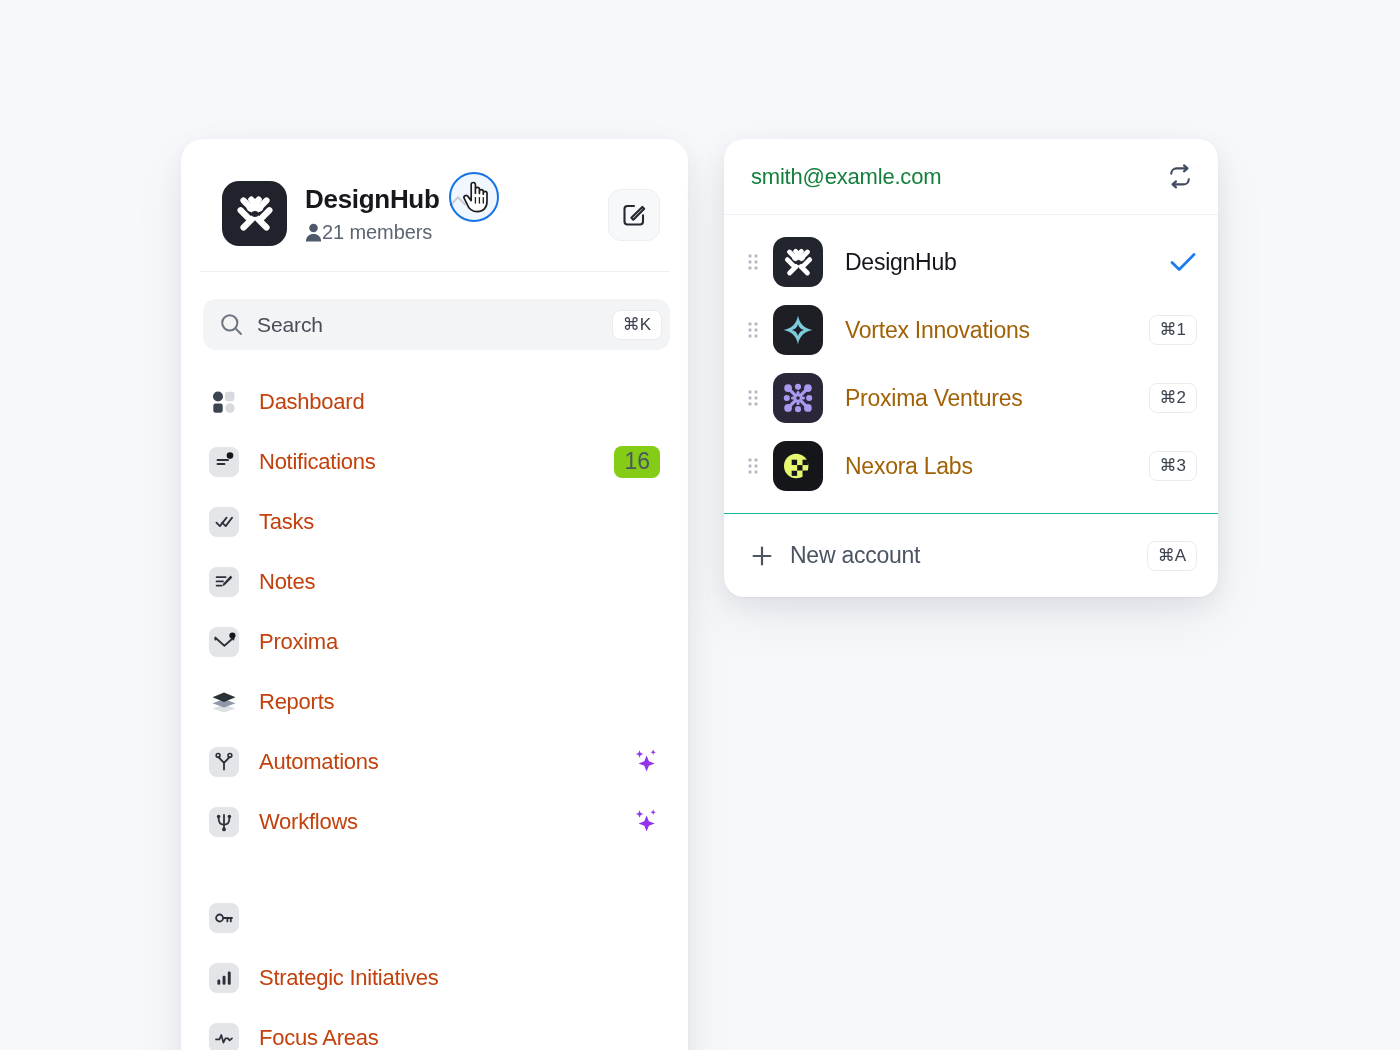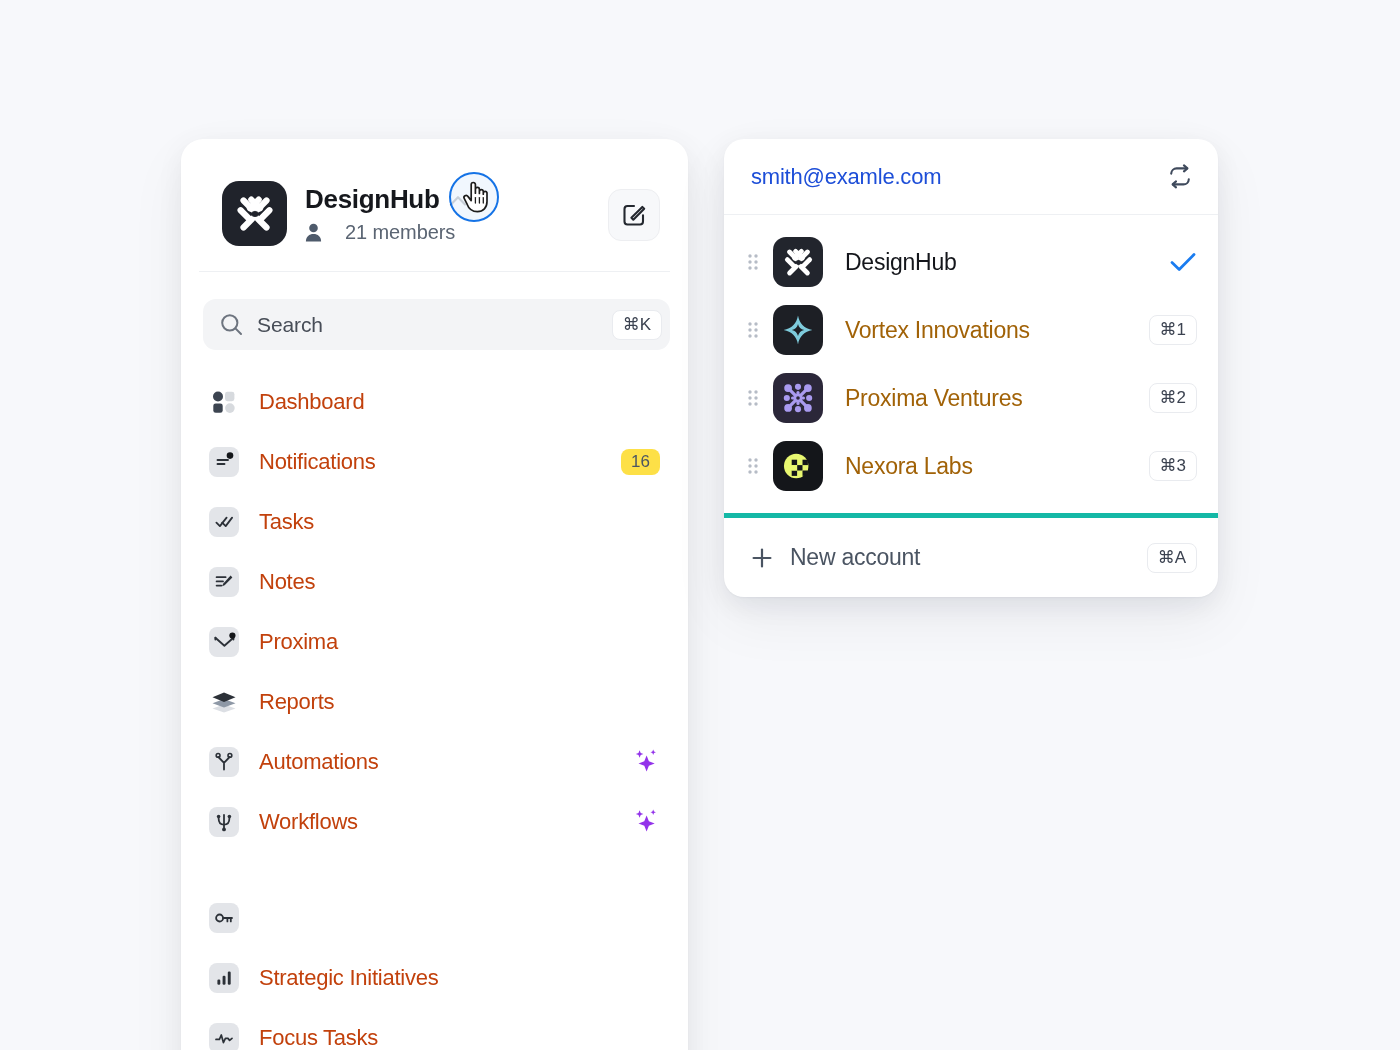--- a/index.html
+++ b/index.html
@@ -72,21 +72,21 @@
   }
 
   .chevron-up-icon {
     display: block;
     margin-top: 2px;
   }
 
   .brand-sub {
     display: flex;
     align-items: center;
-    gap: 23px;
+    gap: 0;
     margin-top: 6px;
     font-size: 20px;
     color: #5b6573;
     letter-spacing: -0.1px;
   }
 
   .edit-btn {
     width: 52px;
     height: 52px;
     border-radius: 13px;
@@ -165,23 +165,23 @@
 
   .nav-label {
     margin-left: 20px;
     font-size: 22px;
     color: #c2410c;
     letter-spacing: -0.25px;
     flex: 1 1 auto;
   }
 
   .badge-count {
-    font-size: 17px;
+    font-size: 23px;
     color: #4b5563;
-    background: #fde047;
+    background: #84cc16;
     border-radius: 8px;
     padding: 4px 10px 5px 10px;
     line-height: 1;
     text-align: center;
   }
 
   .nav-gap { height: 36px; }
 
   
   .switcher-card {
@@ -201,21 +201,21 @@
     height: 76px;
     display: flex;
     align-items: center;
     padding: 0 21px 0 27px;
     border-bottom: 1px solid #eef0f3;
   }
 
   .switcher-email {
     flex: 1 1 auto;
     font-size: 22px;
-    color: #1d4ed8;
+    color: #15803d;
     letter-spacing: -0.2px;
   }
 
   .switch-icon-btn {
     width: 34px;
     height: 34px;
     display: flex;
     align-items: center;
     justify-content: center;
     cursor: pointer;
@@ -260,21 +260,21 @@
     letter-spacing: -0.25px;
     color: #a16207;
     flex: 1 1 auto;
   }
   .acct-name.active { color: #14161b; font-weight: normal; }
 
   .check-icon { flex: 0 0 auto; display:block; }
 
   .switcher-foot {
     height: 84px;
-    border-top: 5px solid #14b8a6;
+    border-top: 1px solid #14b8a6;
     display: flex;
     align-items: center;
     padding: 0 21px 0 26px;
     cursor: pointer;
   }
 
   .plus-icon { flex: 0 0 auto; display:block; }
 
   .foot-label {
     margin-left: 16px;
@@ -489,21 +489,21 @@
       </span>
       <span class="nav-label">Strategic Initiatives</span>
     </div>
 
     <div class="nav-item">
       <span class="nav-icon tinted">
         <svg width="22" height="22" viewBox="0 0 22 22">
           <path d="M3 12.4 L6.4 12.4 L8.3 8 L10.4 15.6 L12.4 11.4 L15 11.4 L16.6 13.4 L19 11.4" stroke="#2c3138" stroke-width="1.7" fill="none" stroke-linecap="round" stroke-linejoin="round"></path>
         </svg>
       </span>
-      <span class="nav-label">Focus Tasks</span>
+      <span class="nav-label">Focus Areas</span>
     </div>
 
   </div>
 </div>
 
 <div class="switcher-card">
 
   <div class="switcher-head">
     <span class="switcher-email">smith@examle.com</span>
     <span class="switch-icon-btn">

